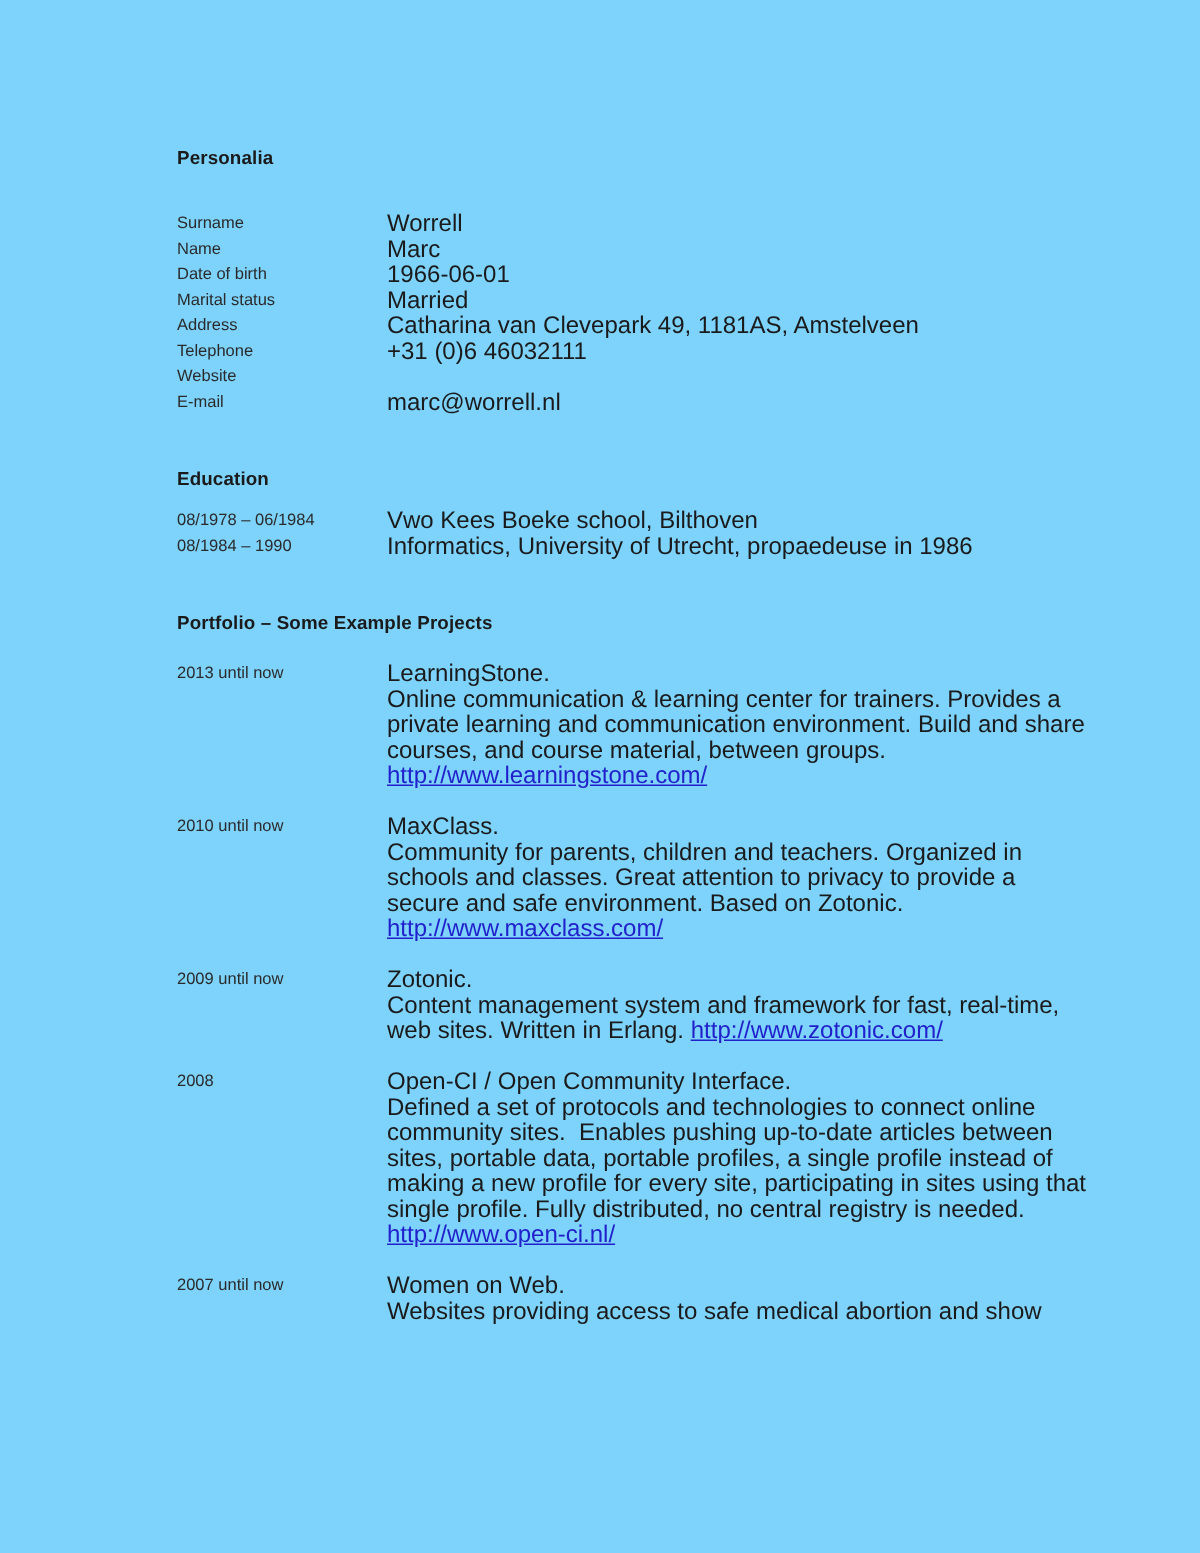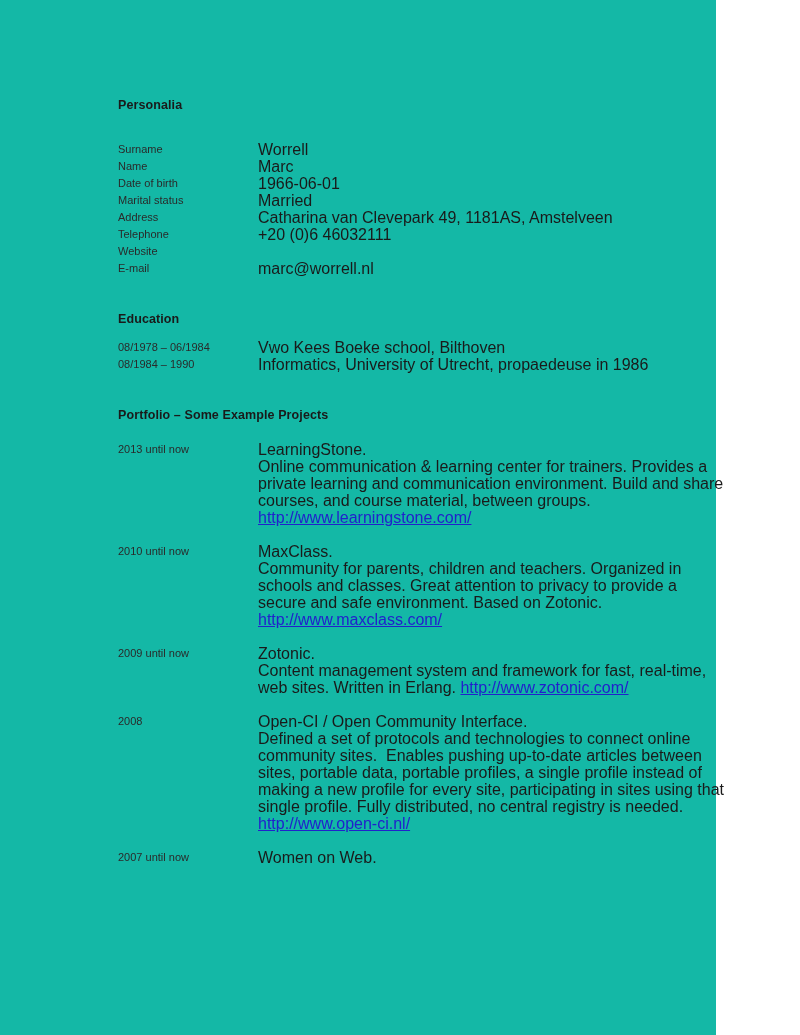--- a/index.html
+++ b/index.html
@@ -9,25 +9,25 @@
   }
   body {
     width: 800px;
     height: 1035px;
     font-family: "Liberation Sans", sans-serif;
     color: #1a1a1a;
     overflow: hidden;
   }
   .page {
     position: relative;
-    width: 716px;
+    width: 800px;
     height: 1035px;
     box-sizing: border-box;
     padding: 97px 100px 0 118px;
-    background: #14b8a6;
+    background: #7dd3fc;
   }
   .section-heading {
     font-size: 12.5px;
     font-weight: bold;
     line-height: 17px;
     white-space: pre;
     letter-spacing: 0.1px;
   }
   .row-grid {
     display: grid;
@@ -82,21 +82,21 @@
     <div class="row-grid">
       <div class="small-col">Marital status</div>
       <div class="body-text">Married</div>
     </div>
     <div class="row-grid">
       <div class="small-col">Address</div>
       <div class="body-text">Catharina van Clevepark 49, 1181AS, Amstelveen</div>
     </div>
     <div class="row-grid">
       <div class="small-col">Telephone</div>
-      <div class="body-text">+20 (0)6 46032111</div>
+      <div class="body-text">+31 (0)6 46032111</div>
     </div>
     <div class="row-grid">
       <div class="small-col">Website</div>
     </div>
     <div class="row-grid">
       <div class="small-col">E-mail</div>
       <div class="body-text">marc@worrell.nl</div>
     </div>
   </div>
 
@@ -157,16 +157,17 @@
       <div class="body-text">making a new profile for every site, participating in sites using that</div>
       <div class="body-text">single profile. Fully distributed, no central registry is needed.</div>
       <div class="body-text"><a class="doc-link" href="#">http://www.open-ci.nl/</a></div>
     </div>
   </div>
 
   <div class="row-grid project">
     <div class="small-col">2007 until now</div>
     <div>
       <div class="body-text">Women on Web.</div>
+      <div class="body-text">Websites providing access to safe medical abortion and show</div>
     </div>
   </div>
 
 </div>
 
 </body></html>

